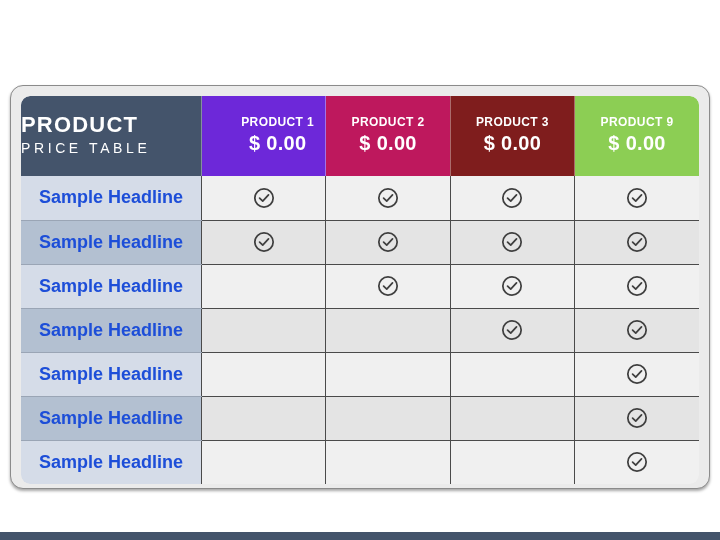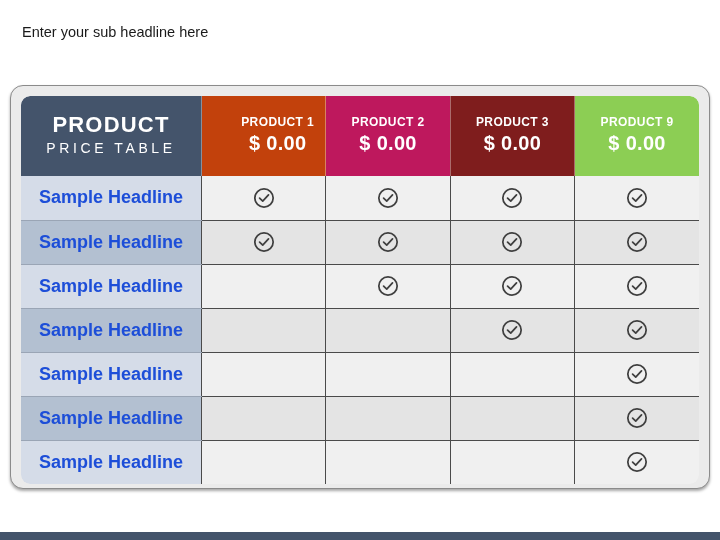--- a/index.html
+++ b/index.html
@@ -62,21 +62,21 @@
     padding: 0;
     margin: 0;
   }
 
   
   .hdr-row { height: 80px; }
 
   .hdr-brand {
     background: #44546b;
     color: #ffffff;
-    text-align: center;
+    text-align: left;
     vertical-align: middle;
     border-top-left-radius: 9px;
   }
   .brand-top {
     font-size: 22px;
     font-weight: bold;
     letter-spacing: 1.2px;
     line-height: 1.1;
   }
   .brand-bot {
@@ -147,32 +147,31 @@
     bottom: 0;
     width: 720px;
     height: 8px;
     background: #44546b;
   }
 </style>
 </head>
 <body>
 
 <div class="slide-head">
-  <p class="slide-sub">Enter your sub headline here</p>
 </div>
 
 <div class="card">
   <table class="table">
     <tbody id="table-body">
         <tr class="hdr-row">
           <td class="hdr-brand" style="width: 180px; background: rgb(68, 84, 107);">
             <div class="brand-top">PRODUCT</div>
             <div class="brand-bot">PRICE TABLE</div>
           </td>
-          <td class="hdr-prod" style="background: #c2410c; padding-left: 28px;">
+          <td class="hdr-prod" style="background: #6d28d9; padding-left: 28px;">
             <div class="prod-name">PRODUCT 1</div>
             <div class="prod-price">$ 0.00</div>
           </td>
           <td class="hdr-prod" style="background: #be185d;">
             <div class="prod-name">PRODUCT 2</div>
             <div class="prod-price">$ 0.00</div>
           </td>
           <td class="hdr-prod" style="background: #7f1d1d;">
             <div class="prod-name">PRODUCT 3</div>
             <div class="prod-price">$ 0.00</div>

